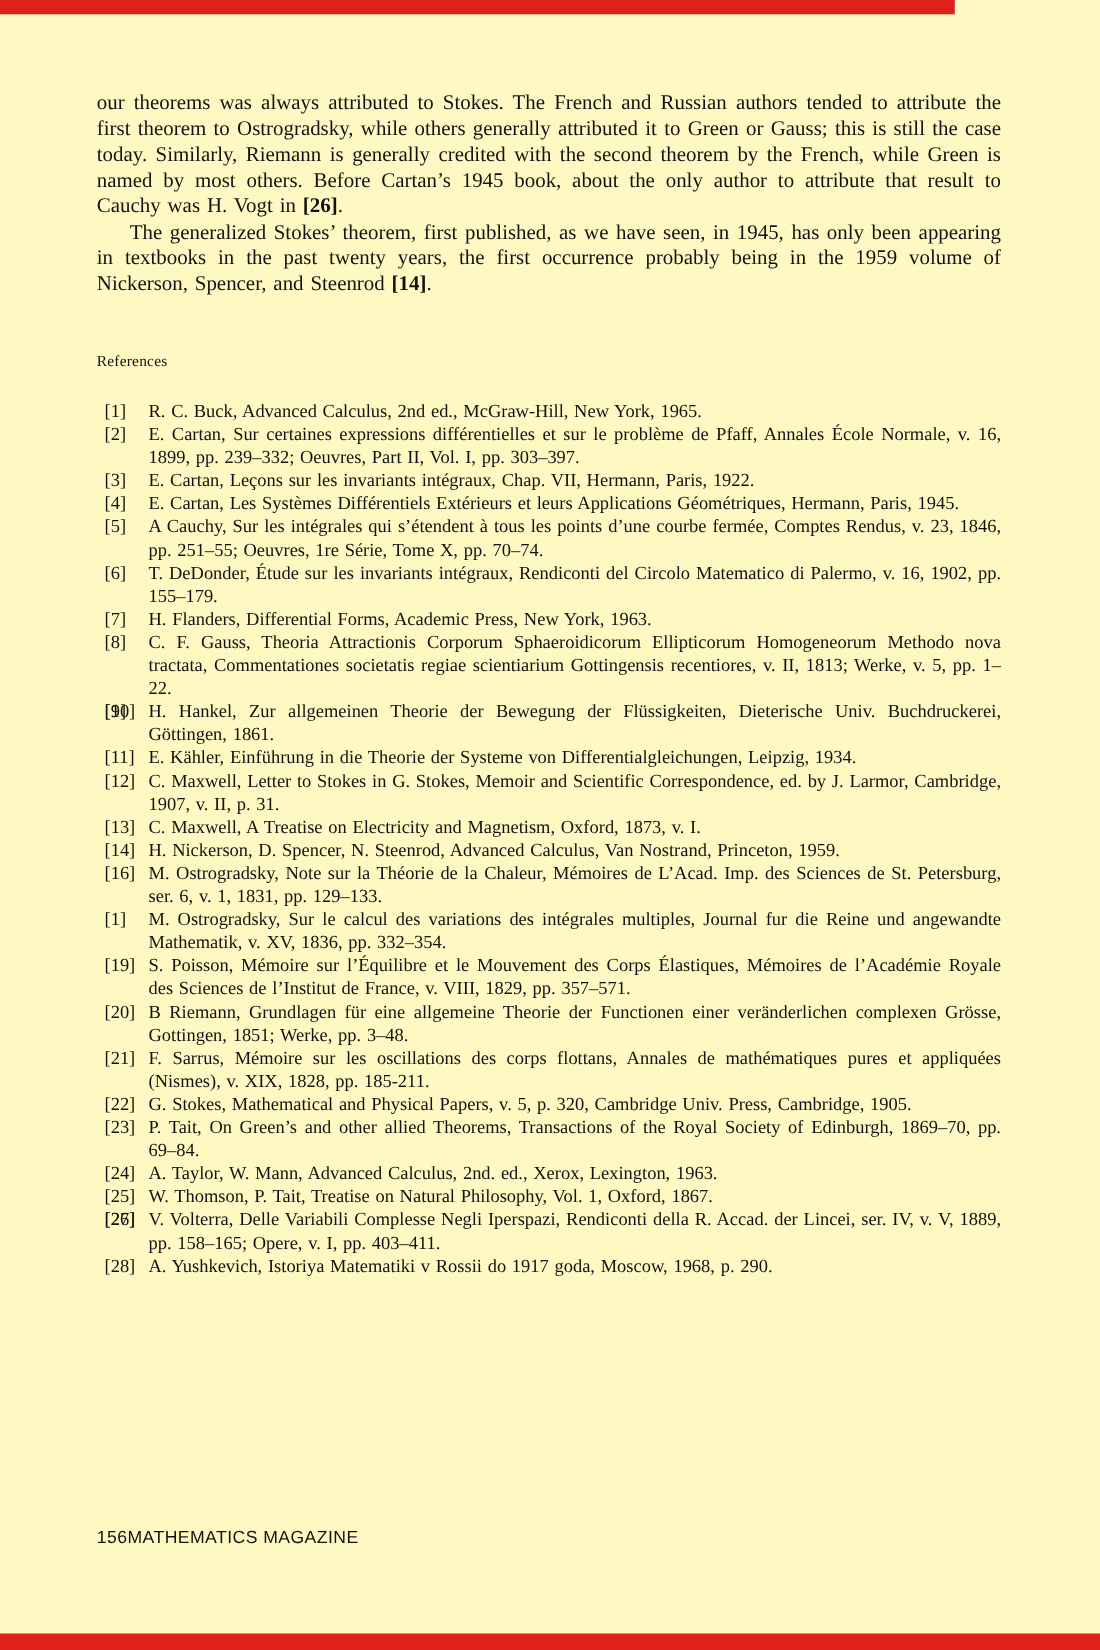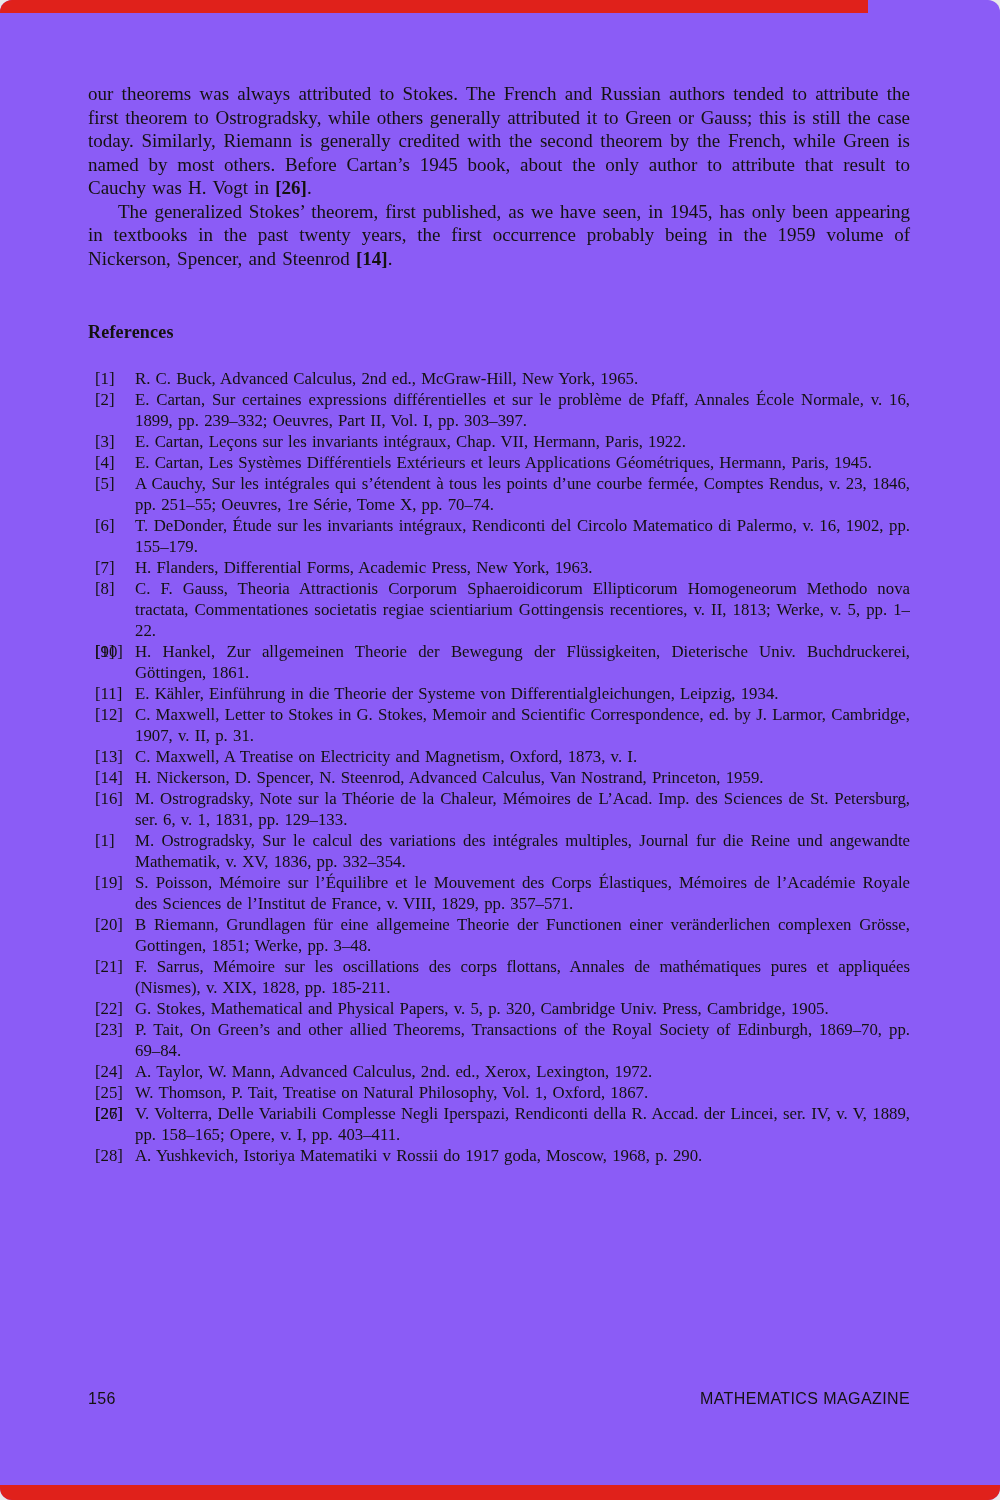--- a/index.html
+++ b/index.html
@@ -1,63 +1,62 @@
 <!DOCTYPE html>
 <html><head>
 <meta charset="utf-8">
 <style>
   html, body { margin: 0; padding: 0; background: #e9e9e9; }
   .page {
     position: relative;
     width: 1000px;
     height: 1500px;
-    background: #8b5cf6;
+    background: #fef9c3;
     color: #141210;
     overflow: hidden;
     font-family: "Liberation Serif", serif;
-    border-radius: 12px;
   }
   .red-strip { position: absolute; background: #e0211b; }
   .red-strip.top { top: 0; left: 0; width: 868px; height: 13px; }
   .red-strip.bottom { bottom: 0; left: 0; width: 1000px; height: 15px; }
 
   .content { position: absolute; left: 88px; top: 82px; width: 822px; }
 
   .intro p {
     margin: 0;
     font-size: 19px;
     line-height: 23.5px;
     text-align: justify;
     word-spacing: 1.5px;
   }
   .intro p.indented { text-indent: 30px; }
 
   .refs-heading {
     margin: 52px 0 0 0;
-    font-size: 18px;
-    font-weight: bold;
+    font-size: 14px;
+    font-weight: normal;
     letter-spacing: 0.2px;
   }
 
   .ref-list { margin-top: 25px; font-size: 16.8px; line-height: 21px; }
   .ref-item {
     position: relative;
     padding-left: 47px;
     text-align: justify;
     word-spacing: 1px;
   }
   .ref-label { position: absolute; left: 7px; top: 0; }
 
   .footer {
     position: absolute;
     left: 88px;
     right: 90px;
     top: 1390px;
     display: flex;
-    justify-content: space-between;
+    justify-content: flex-start;
     align-items: baseline;
     font-family: "Liberation Sans", sans-serif;
     font-size: 16px;
     letter-spacing: 0.4px;
   }
 </style>
 </head>
 <body>
 
 <div class="page">
@@ -154,21 +153,21 @@
 
       <div class="ref-item">
         <span class="ref-label">[22]</span><span class="ref-text">G. Stokes, Mathematical and Physical Papers, v. 5, p. 320, Cambridge Univ. Press, Cambridge, 1905.</span>
       </div>
 
       <div class="ref-item">
         <span class="ref-label">[23]</span><span class="ref-text">P. Tait, On Green’s and other allied Theorems, Transactions of the Royal Society of Edinburgh, 1869–70, pp. 69–84.</span>
       </div>
 
       <div class="ref-item">
-        <span class="ref-label">[24]</span><span class="ref-text">A. Taylor, W. Mann, Advanced Calculus, 2nd. ed., Xerox, Lexington, 1972.</span>
+        <span class="ref-label">[24]</span><span class="ref-text">A. Taylor, W. Mann, Advanced Calculus, 2nd. ed., Xerox, Lexington, 1963.</span>
       </div>
 
       <div class="ref-item">
         <span class="ref-label">[25]</span><span class="ref-text">W. Thomson, P. Tait, Treatise on Natural Philosophy, Vol. 1, Oxford, 1867.</span>
       </div>
 
       <div class="ref-item">
         <span class="ref-label">[26]</span>
       </div>
 

